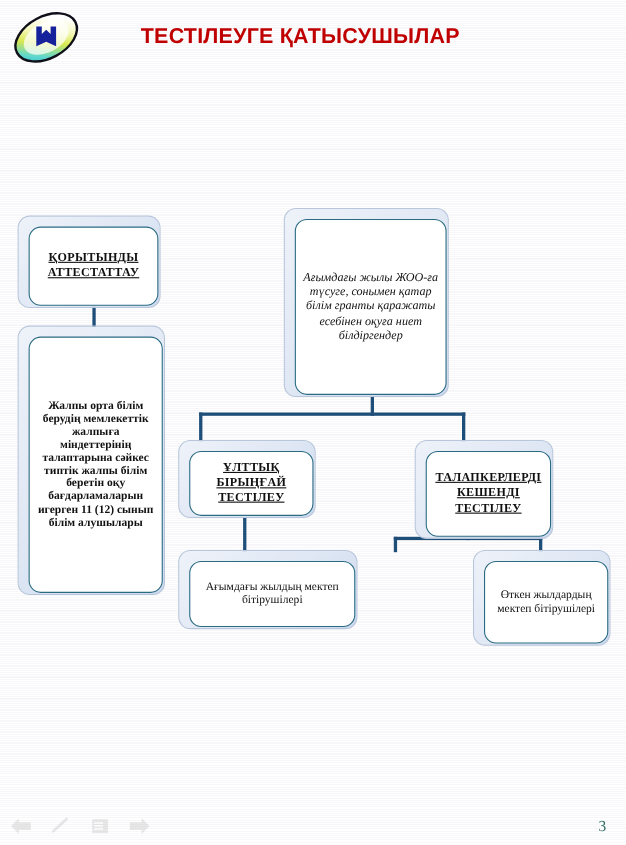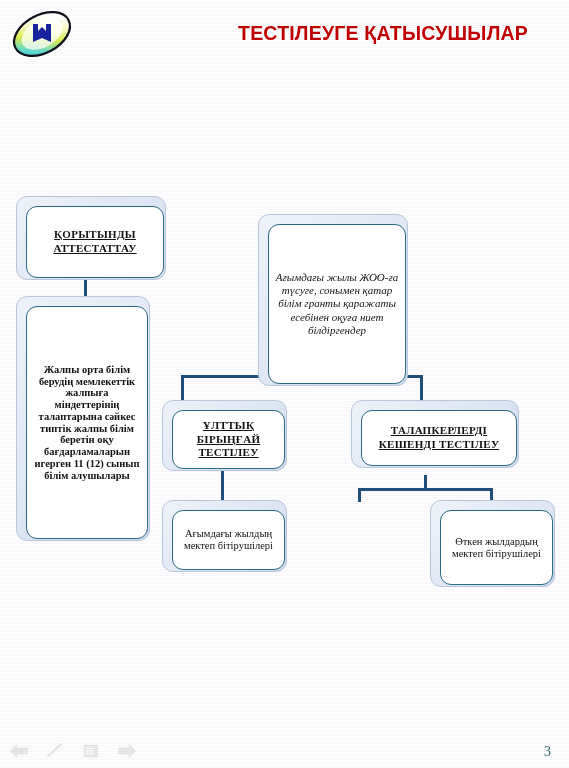--- a/index.html
+++ b/index.html
@@ -27,21 +27,20 @@
   .logo svg{display:block;}
 
   .slide-title{
     position:absolute;left:128px;top:22px;width:400px;
     color:#C00000;
     font-family:"Liberation Sans", sans-serif;
     font-weight:bold;
     font-size:19.5px;
     letter-spacing:.2px;
     white-space:nowrap;
-    text-align:right;
   }
 
   
   .conn{position:absolute;background:#1F4E79;z-index:2;}
 
   
   .node{position:absolute;z-index:3;}
   .node .shadow{
     position:absolute;left:0;top:0;width:100%;height:100%;
     border:1px solid #b8c6db;
@@ -124,56 +123,56 @@
   <div class="conn" style="left:181px;top:375px;width:3px;height:27px;"></div>
   <div class="conn" style="left:420px;top:375px;width:3px;height:27px;"></div>
 
   <div class="conn" style="left:221px;top:468px;width:3px;height:34px;"></div>
 
   <div class="conn" style="left:424px;top:475px;width:3px;height:16px;"></div>
   <div class="conn" style="left:358px;top:488px;width:135px;height:3px;"></div>
   <div class="conn" style="left:358px;top:488px;width:3px;height:14px;"></div>
   <div class="conn" style="left:490px;top:488px;width:3px;height:14px;"></div>
 
-  <div class="node hdr" style="left:16px;top:196px;width:148px;height:82px;">
+  <div class="node hdr" style="left:16px;top:196px;width:128px;height:82px;">
     <div class="shadow"></div>
     <div class="card">
       <div class="txt">ҚОРЫТЫНДЫ АТТЕСТАТТАУ</div>
     </div>
   </div>
 
   <div class="node body" style="left:16px;top:296px;width:132px;height:243px;font-weight:bold;">
     <div class="shadow"></div>
     <div class="card">
       <div class="txt">Жалпы орта білім берудің мемлекеттік жалпыға міндеттерінің талаптарына сәйкес типтік жалпы білім беретін оқу бағдарламаларын игерген 11 (12) сынып білім алушылары</div>
     </div>
   </div>
 
-  <div class="node ital" style="left:258px;top:189px;width:148px;height:170px;margin-top:25px;">
+  <div class="node ital" style="left:258px;top:189px;width:148px;height:170px;">
     <div class="shadow"></div>
     <div class="card">
       <div class="txt">Ағымдағы жылы ЖОО-ға түсуге, сонымен қатар білім гранты қаражаты есебінен оқуға ниет білдіргендер</div>
     </div>
   </div>
 
   <div class="node hdr" style="left:162px;top:400px;width:123px;height:69px;">
     <div class="shadow"></div>
     <div class="card">
       <div class="txt">ҰЛТТЫҚ БІРЫҢҒАЙ ТЕСТІЛЕУ</div>
     </div>
   </div>
 
-  <div class="node hdr" style="left:351px;top:400px;width:124px;height:66px;padding-left:42px;">
+  <div class="node hdr" style="left:377px;top:400px;width:124px;height:88px;">
     <div class="shadow"></div>
     <div class="card">
       <div class="txt">ТАЛАПКЕРЛЕРДІ КЕШЕНДІ ТЕСТІЛЕУ</div>
     </div>
   </div>
 
-  <div class="node body" style="left:162px;top:500px;width:123px;height:70px;">
+  <div class="node body" style="left:162px;top:500px;width:123px;height:70px;padding-left:38px;">
     <div class="shadow"></div>
     <div class="card">
       <div class="txt">Ағымдағы жылдың мектеп бітірушілері</div>
     </div>
   </div>
 
 
   <div class="node body" style="left:430px;top:500px;width:123px;height:85px;">
     <div class="shadow"></div>
     <div class="card">

